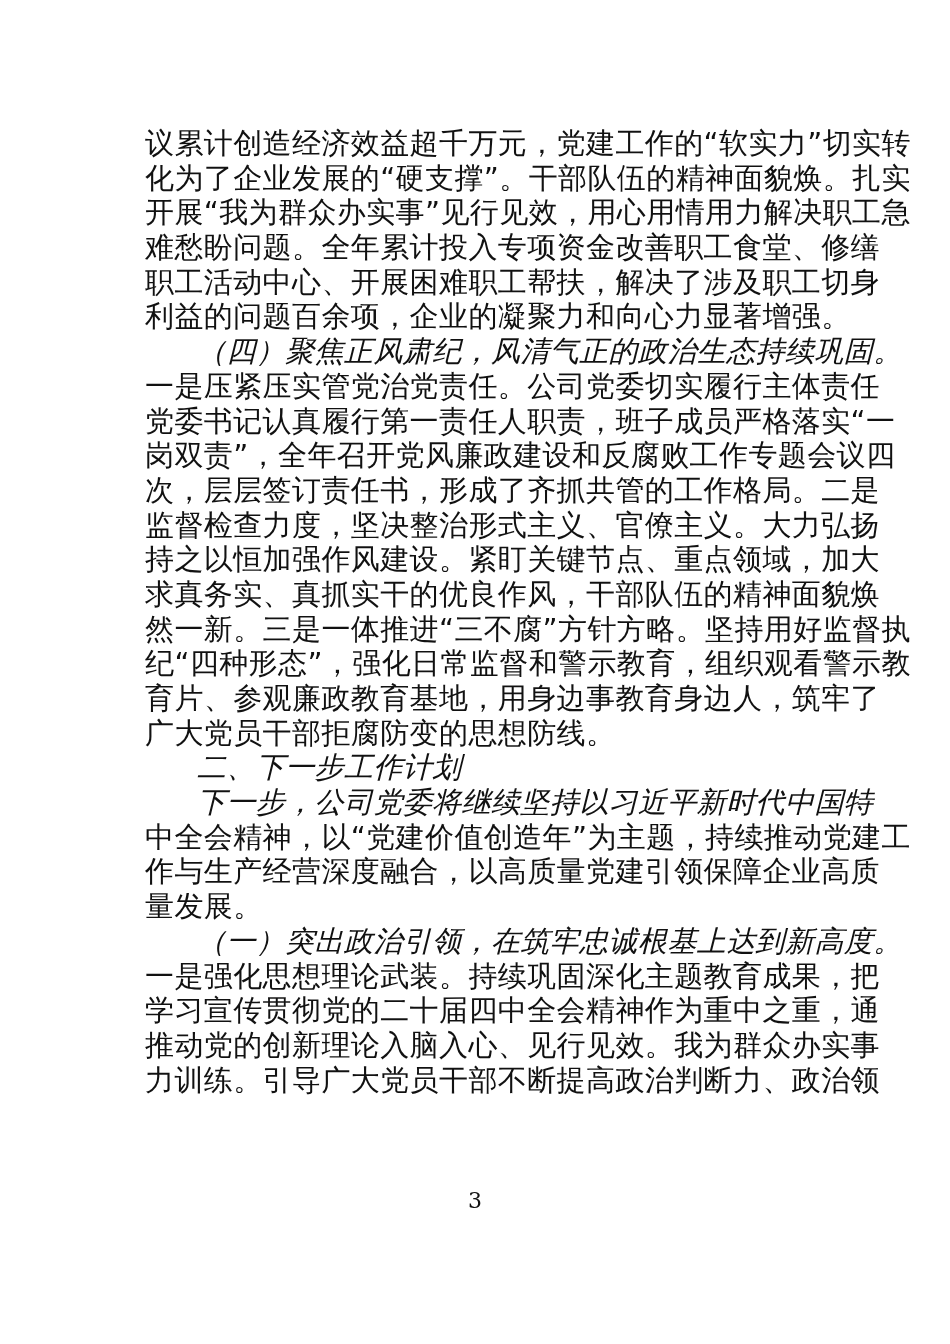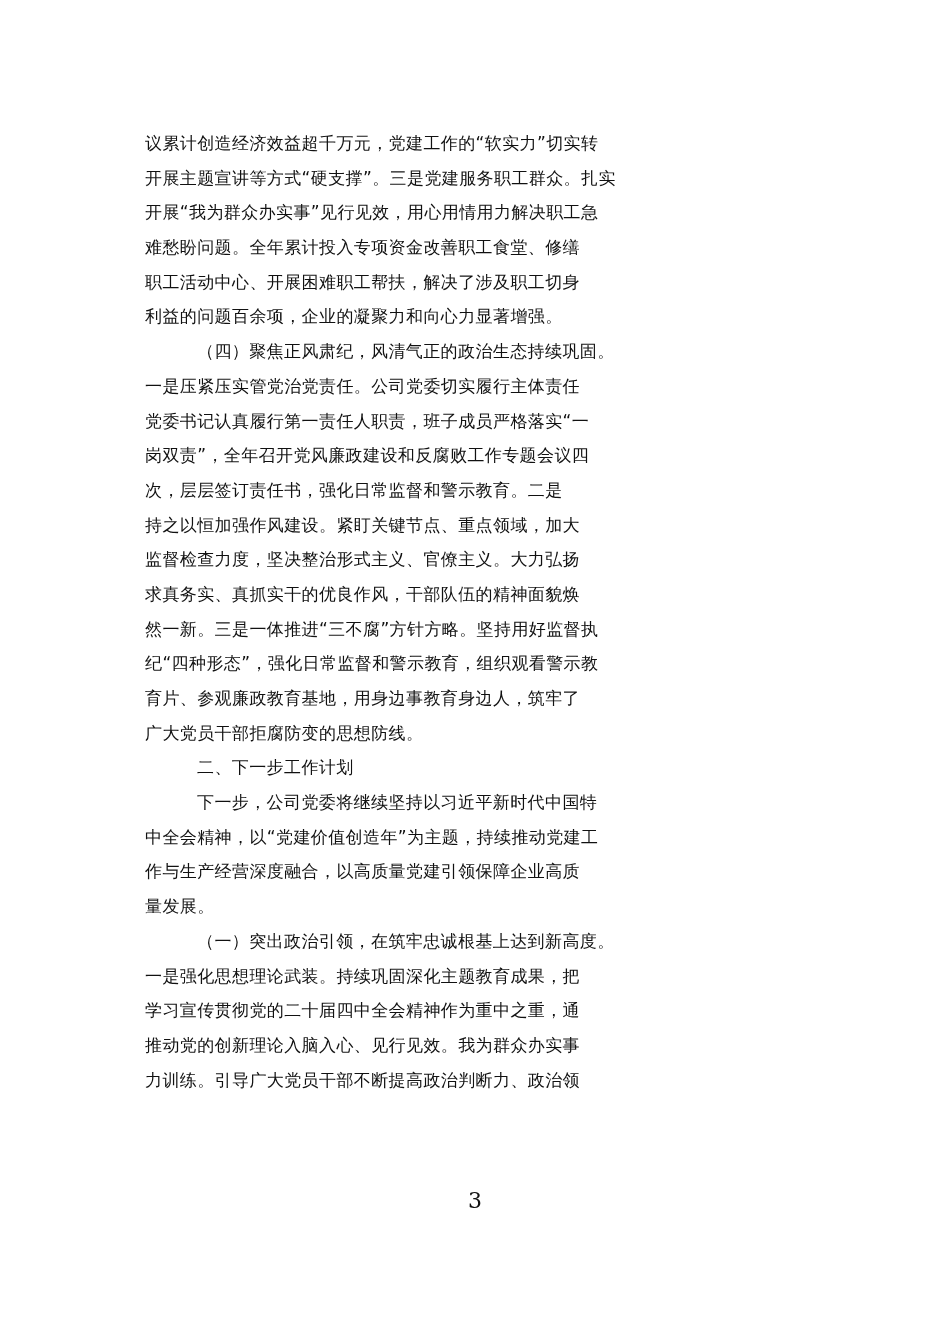--- a/index.html
+++ b/index.html
@@ -20,60 +20,60 @@
     width: 950px;
     height: 1344px;
     background: #ffffff;
   }
   .content {
     position: absolute;
     left: 145px;
     top: 126px;
     width: 662px;
     font-family: "DejaVu Sans", sans-serif;
-    font-size: 17px;
+    font-size: 29px;
     line-height: 34.7px;
     color: #111111;
   }
   .line {
     display: block;
     white-space: nowrap;
     height: 34.7px;
     letter-spacing: 0.4px;
   }
-  .indent { padding-left: 52px; }
+  .indent { padding-left: 52px; font-style: italic; }
   .page-number {
     position: absolute;
     left: 0;
     width: 950px;
     top: 1188px;
     text-align: center;
     font-family: "DejaVu Serif", serif;
     font-size: 22px;
     color: #111111;
   }
 </style>
 </head>
 <body>
 
 <div class="page">
   <div class="content">
     <span class="line">议累计创造经济效益超千万元，党建工作的“软实力”切实转</span>
-    <span class="line">开展主题宣讲等方式“硬支撑”。三是党建服务职工群众。扎实</span>
+    <span class="line">化为了企业发展的“硬支撑”。干部队伍的精神面貌焕。扎实</span>
     <span class="line">开展“我为群众办实事”见行见效，用心用情用力解决职工急</span>
     <span class="line">难愁盼问题。全年累计投入专项资金改善职工食堂、修缮</span>
     <span class="line">职工活动中心、开展困难职工帮扶，解决了涉及职工切身</span>
     <span class="line">利益的问题百余项，企业的凝聚力和向心力显著增强。</span>
     <span class="line indent">（四）聚焦正风肃纪，风清气正的政治生态持续巩固。</span>
     <span class="line">一是压紧压实管党治党责任。公司党委切实履行主体责任</span>
     <span class="line">党委书记认真履行第一责任人职责，班子成员严格落实“一</span>
     <span class="line">岗双责”，全年召开党风廉政建设和反腐败工作专题会议四</span>
-    <span class="line">次，层层签订责任书，强化日常监督和警示教育。二是</span>
+    <span class="line">次，层层签订责任书，形成了齐抓共管的工作格局。二是</span>
+    <span class="line">监督检查力度，坚决整治形式主义、官僚主义。大力弘扬</span>
     <span class="line">持之以恒加强作风建设。紧盯关键节点、重点领域，加大</span>
-    <span class="line">监督检查力度，坚决整治形式主义、官僚主义。大力弘扬</span>
     <span class="line">求真务实、真抓实干的优良作风，干部队伍的精神面貌焕</span>
     <span class="line">然一新。三是一体推进“三不腐”方针方略。坚持用好监督执</span>
     <span class="line">纪“四种形态”，强化日常监督和警示教育，组织观看警示教</span>
     <span class="line">育片、参观廉政教育基地，用身边事教育身边人，筑牢了</span>
     <span class="line">广大党员干部拒腐防变的思想防线。</span>
     <span class="line indent">二、下一步工作计划</span>
     <span class="line indent">下一步，公司党委将继续坚持以习近平新时代中国特</span>
     <span class="line">中全会精神，以“党建价值创造年”为主题，持续推动党建工</span>
     <span class="line">作与生产经营深度融合，以高质量党建引领保障企业高质</span>
     <span class="line">量发展。</span>

